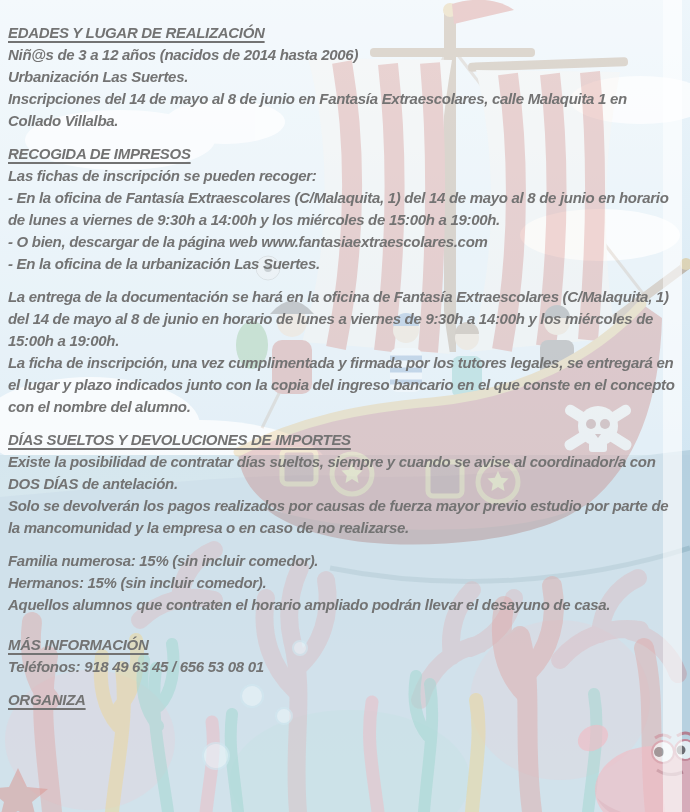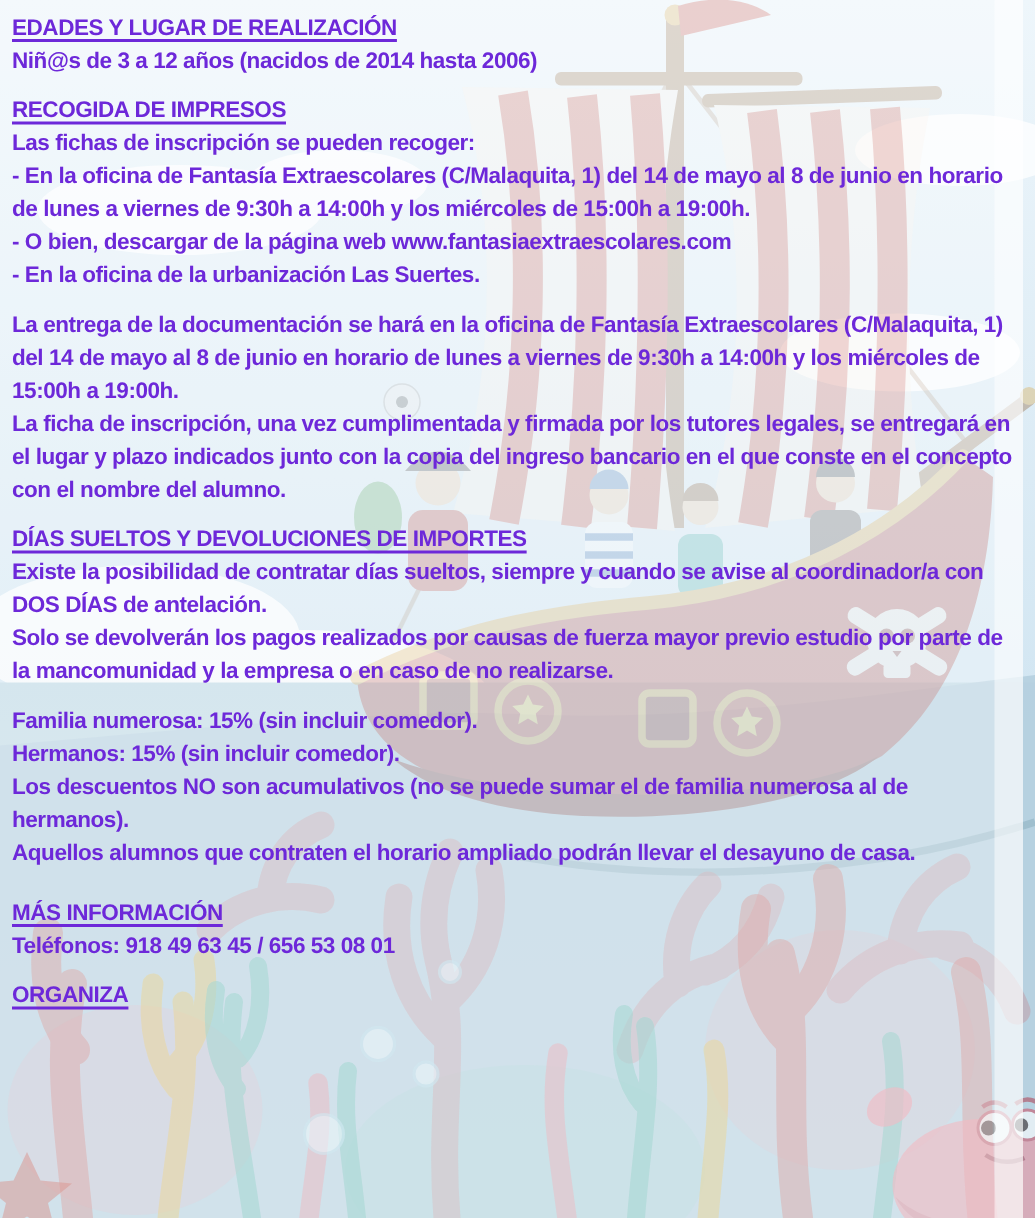--- a/index.html
+++ b/index.html
@@ -22,23 +22,24 @@
   .edge-strip {
     position: absolute; top: 0; left: 663px;
     width: 19px; height: 812px;
     background: rgba(255,255,255,0.5);
     z-index: 2;
   }
   .content {
     position: absolute; top: 0; left: 0;
     width: 690px; height: 812px;
     z-index: 3;
-    padding: 8px 8px 0 8px;
-    color: #6d28d9;
+    padding: 22px 8px 0 8px;
+    color: #737373;
     font-weight: bold;
+    font-style: italic;
     font-size: 15px;
     letter-spacing: -0.3px;
     line-height: 22px;
   }
   .content section { margin: 0 0 11px 0; }
   .content h2 {
     font-size: 15px;
     text-decoration: underline;
     text-decoration-thickness: 1.5px;
     text-underline-offset: 3px;
@@ -214,20 +215,22 @@
 </svg>
 
 <div class="wash"></div>
 <div class="edge-strip"></div>
 
 <div class="content">
 
   <section id="sec-edades">
     <h2>EDADES Y LUGAR DE REALIZACIÓN</h2>
     <p>Niñ@s de 3 a 12 años (nacidos de 2014 hasta 2006)</p>
+    <p>Urbanización Las Suertes.</p>
+    <p>Inscripciones del 14 de mayo al 8 de junio en Fantasía Extraescolares, calle Malaquita 1 en Collado Villalba.</p>
   </section>
 
   <section id="sec-recogida">
     <h2>RECOGIDA DE IMPRESOS</h2>
     <p>Las fichas de inscripción se pueden recoger:</p>
     <p>- En la oficina de Fantasía Extraescolares (C/Malaquita, 1) del 14 de mayo al 8 de junio en horario de lunes a viernes de 9:30h a 14:00h y los miércoles de 15:00h a 19:00h.</p>
     <p>- O bien, descargar de la página web www.fantasiaextraescolares.com</p>
     <p>- En la oficina de la urbanización Las Suertes.</p>
   </section>
 
@@ -238,21 +241,20 @@
 
   <section id="sec-dias-sueltos">
     <h2>DÍAS SUELTOS Y DEVOLUCIONES DE IMPORTES</h2>
     <p class="wide">Existe la posibilidad de contratar días sueltos, siempre y cuando se avise al coordinador/a con DOS DÍAS de antelación.</p>
     <p>Solo se devolverán los pagos realizados por causas de fuerza mayor previo estudio por parte de la mancomunidad y la empresa o en caso de no realizarse.</p>
   </section>
 
   <section id="sec-descuentos">
     <p>Familia numerosa: 15% (sin incluir comedor).</p>
     <p>Hermanos: 15% (sin incluir comedor).</p>
-    <p class="wide">Los descuentos NO son acumulativos (no se puede sumar el de familia numerosa al de hermanos).</p>
     <p>Aquellos alumnos que contraten el horario ampliado podrán llevar el desayuno de casa.</p>
   </section>
 
   <section id="sec-mas-informacion">
     <h2>MÁS INFORMACIÓN</h2>
     <p>Teléfonos: 918 49 63 45 / 656 53 08 01</p>
   </section>
 
   <section id="sec-organiza">
     <h2>ORGANIZA</h2>

